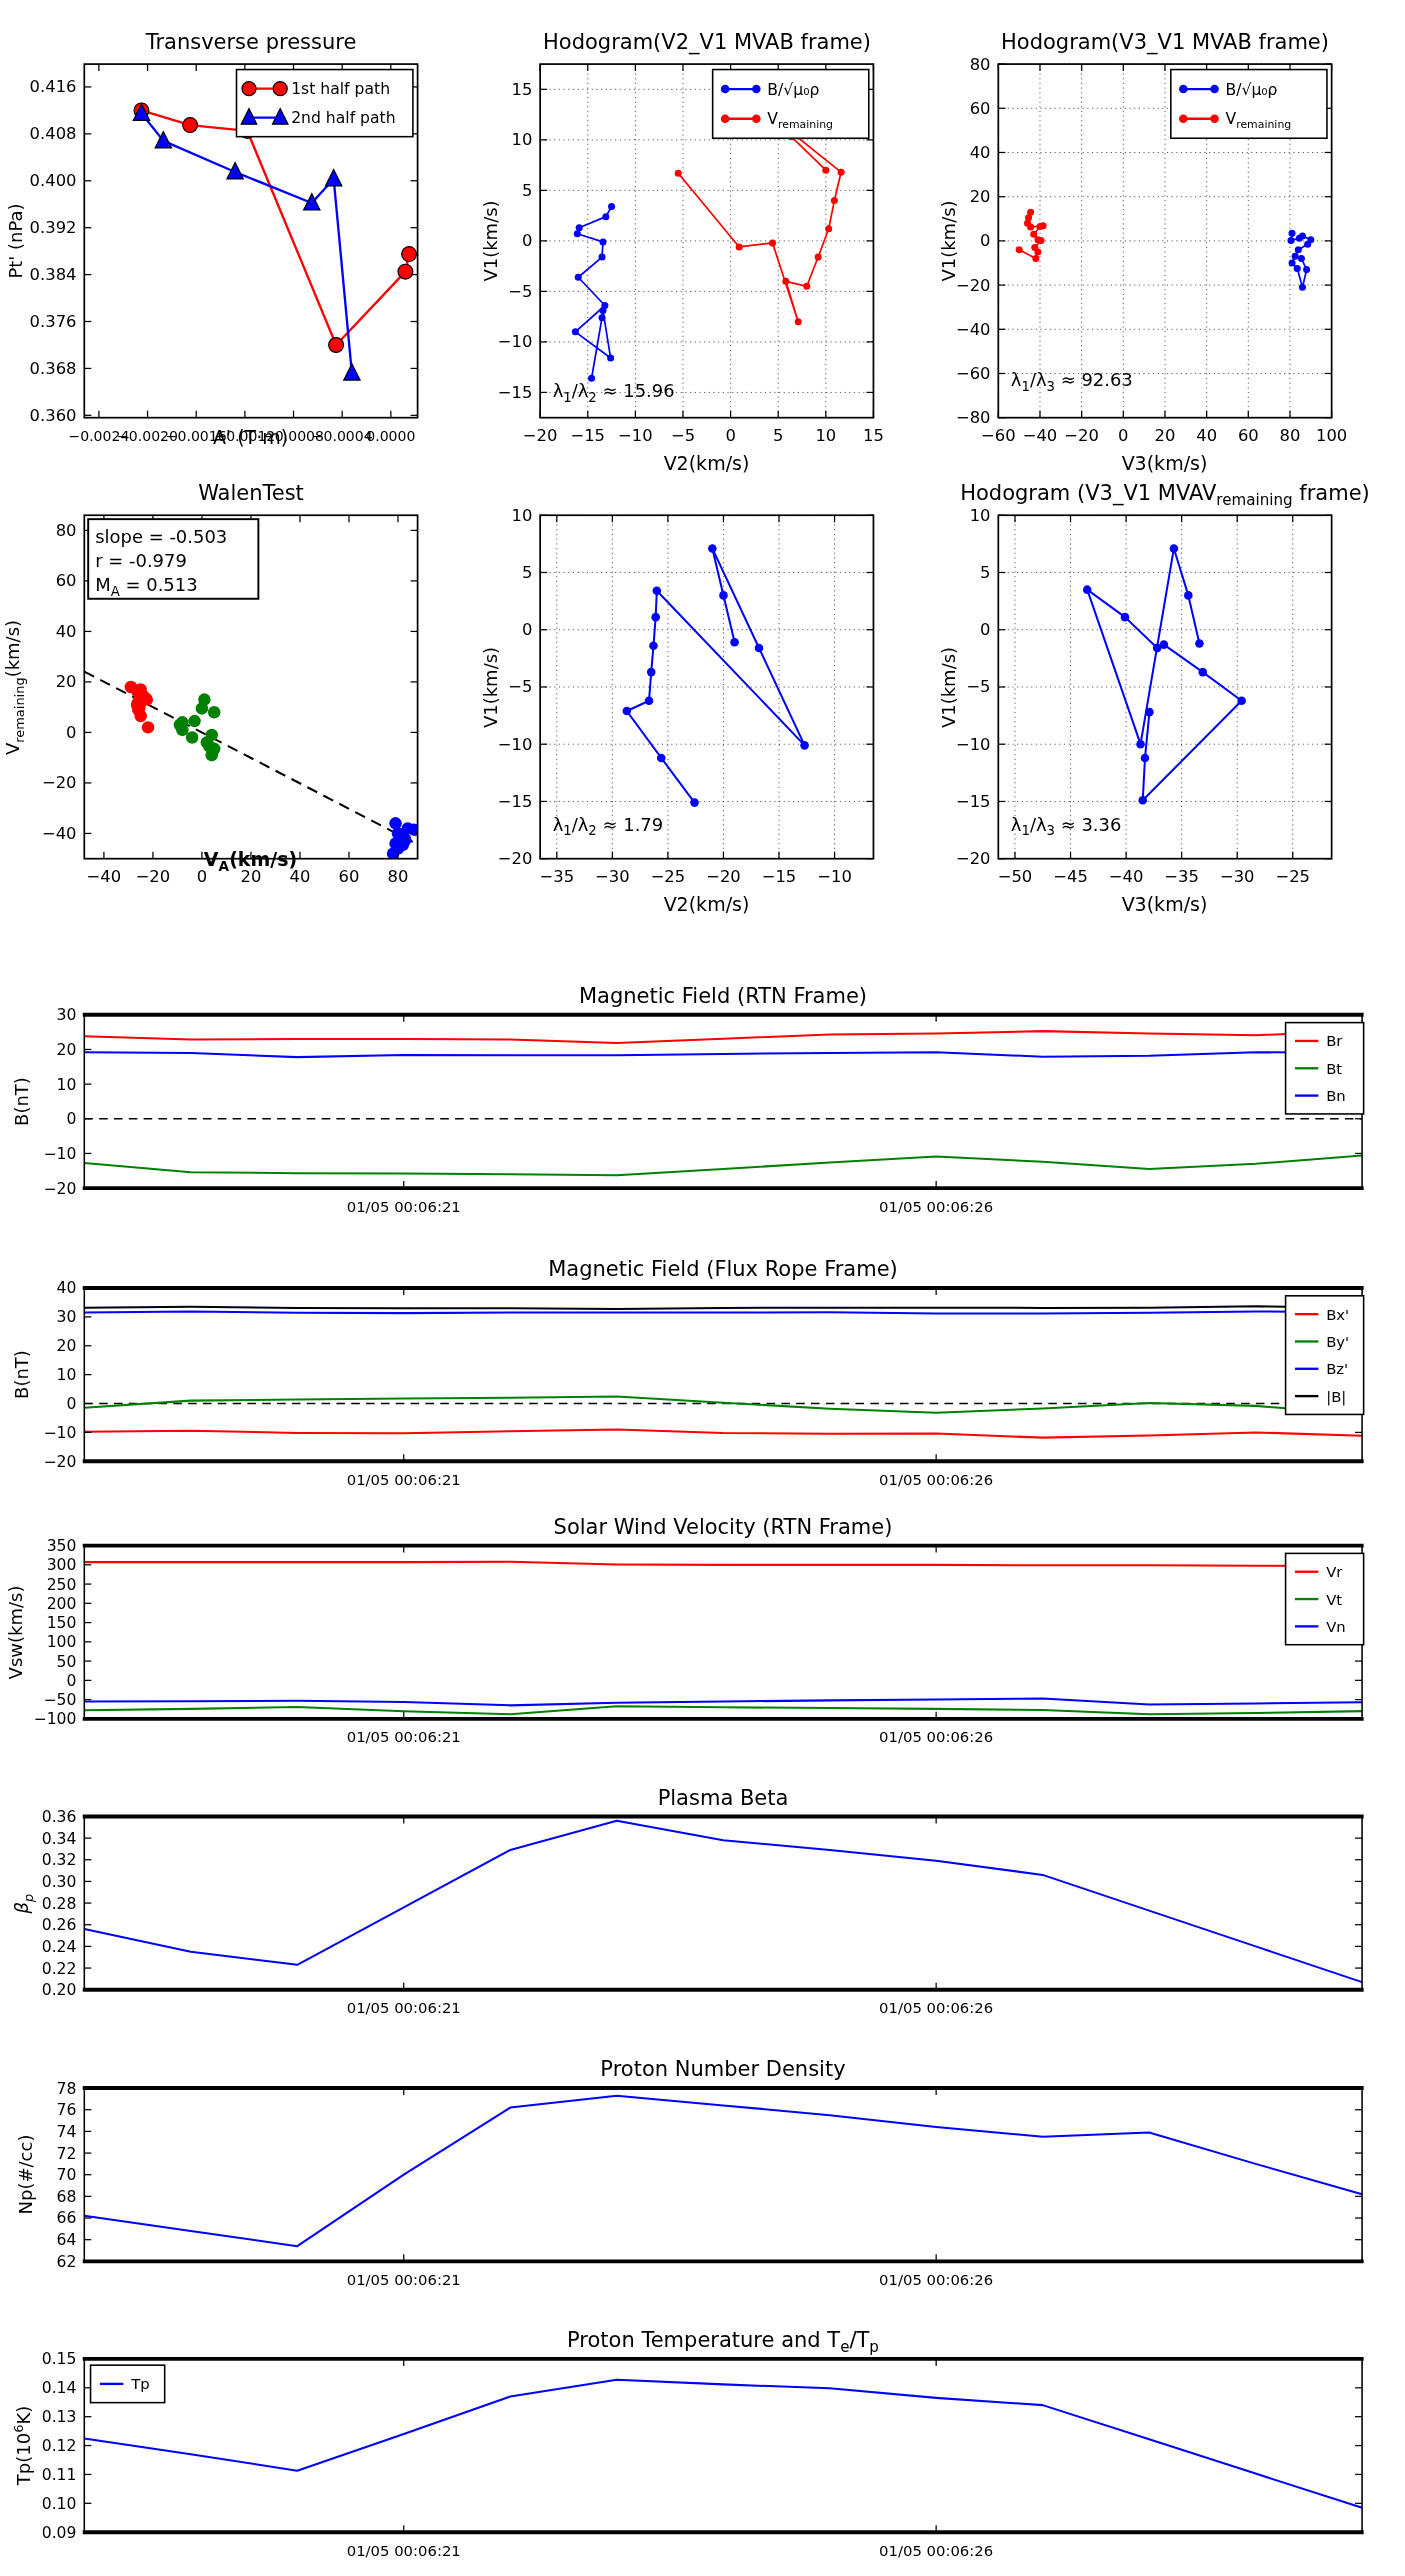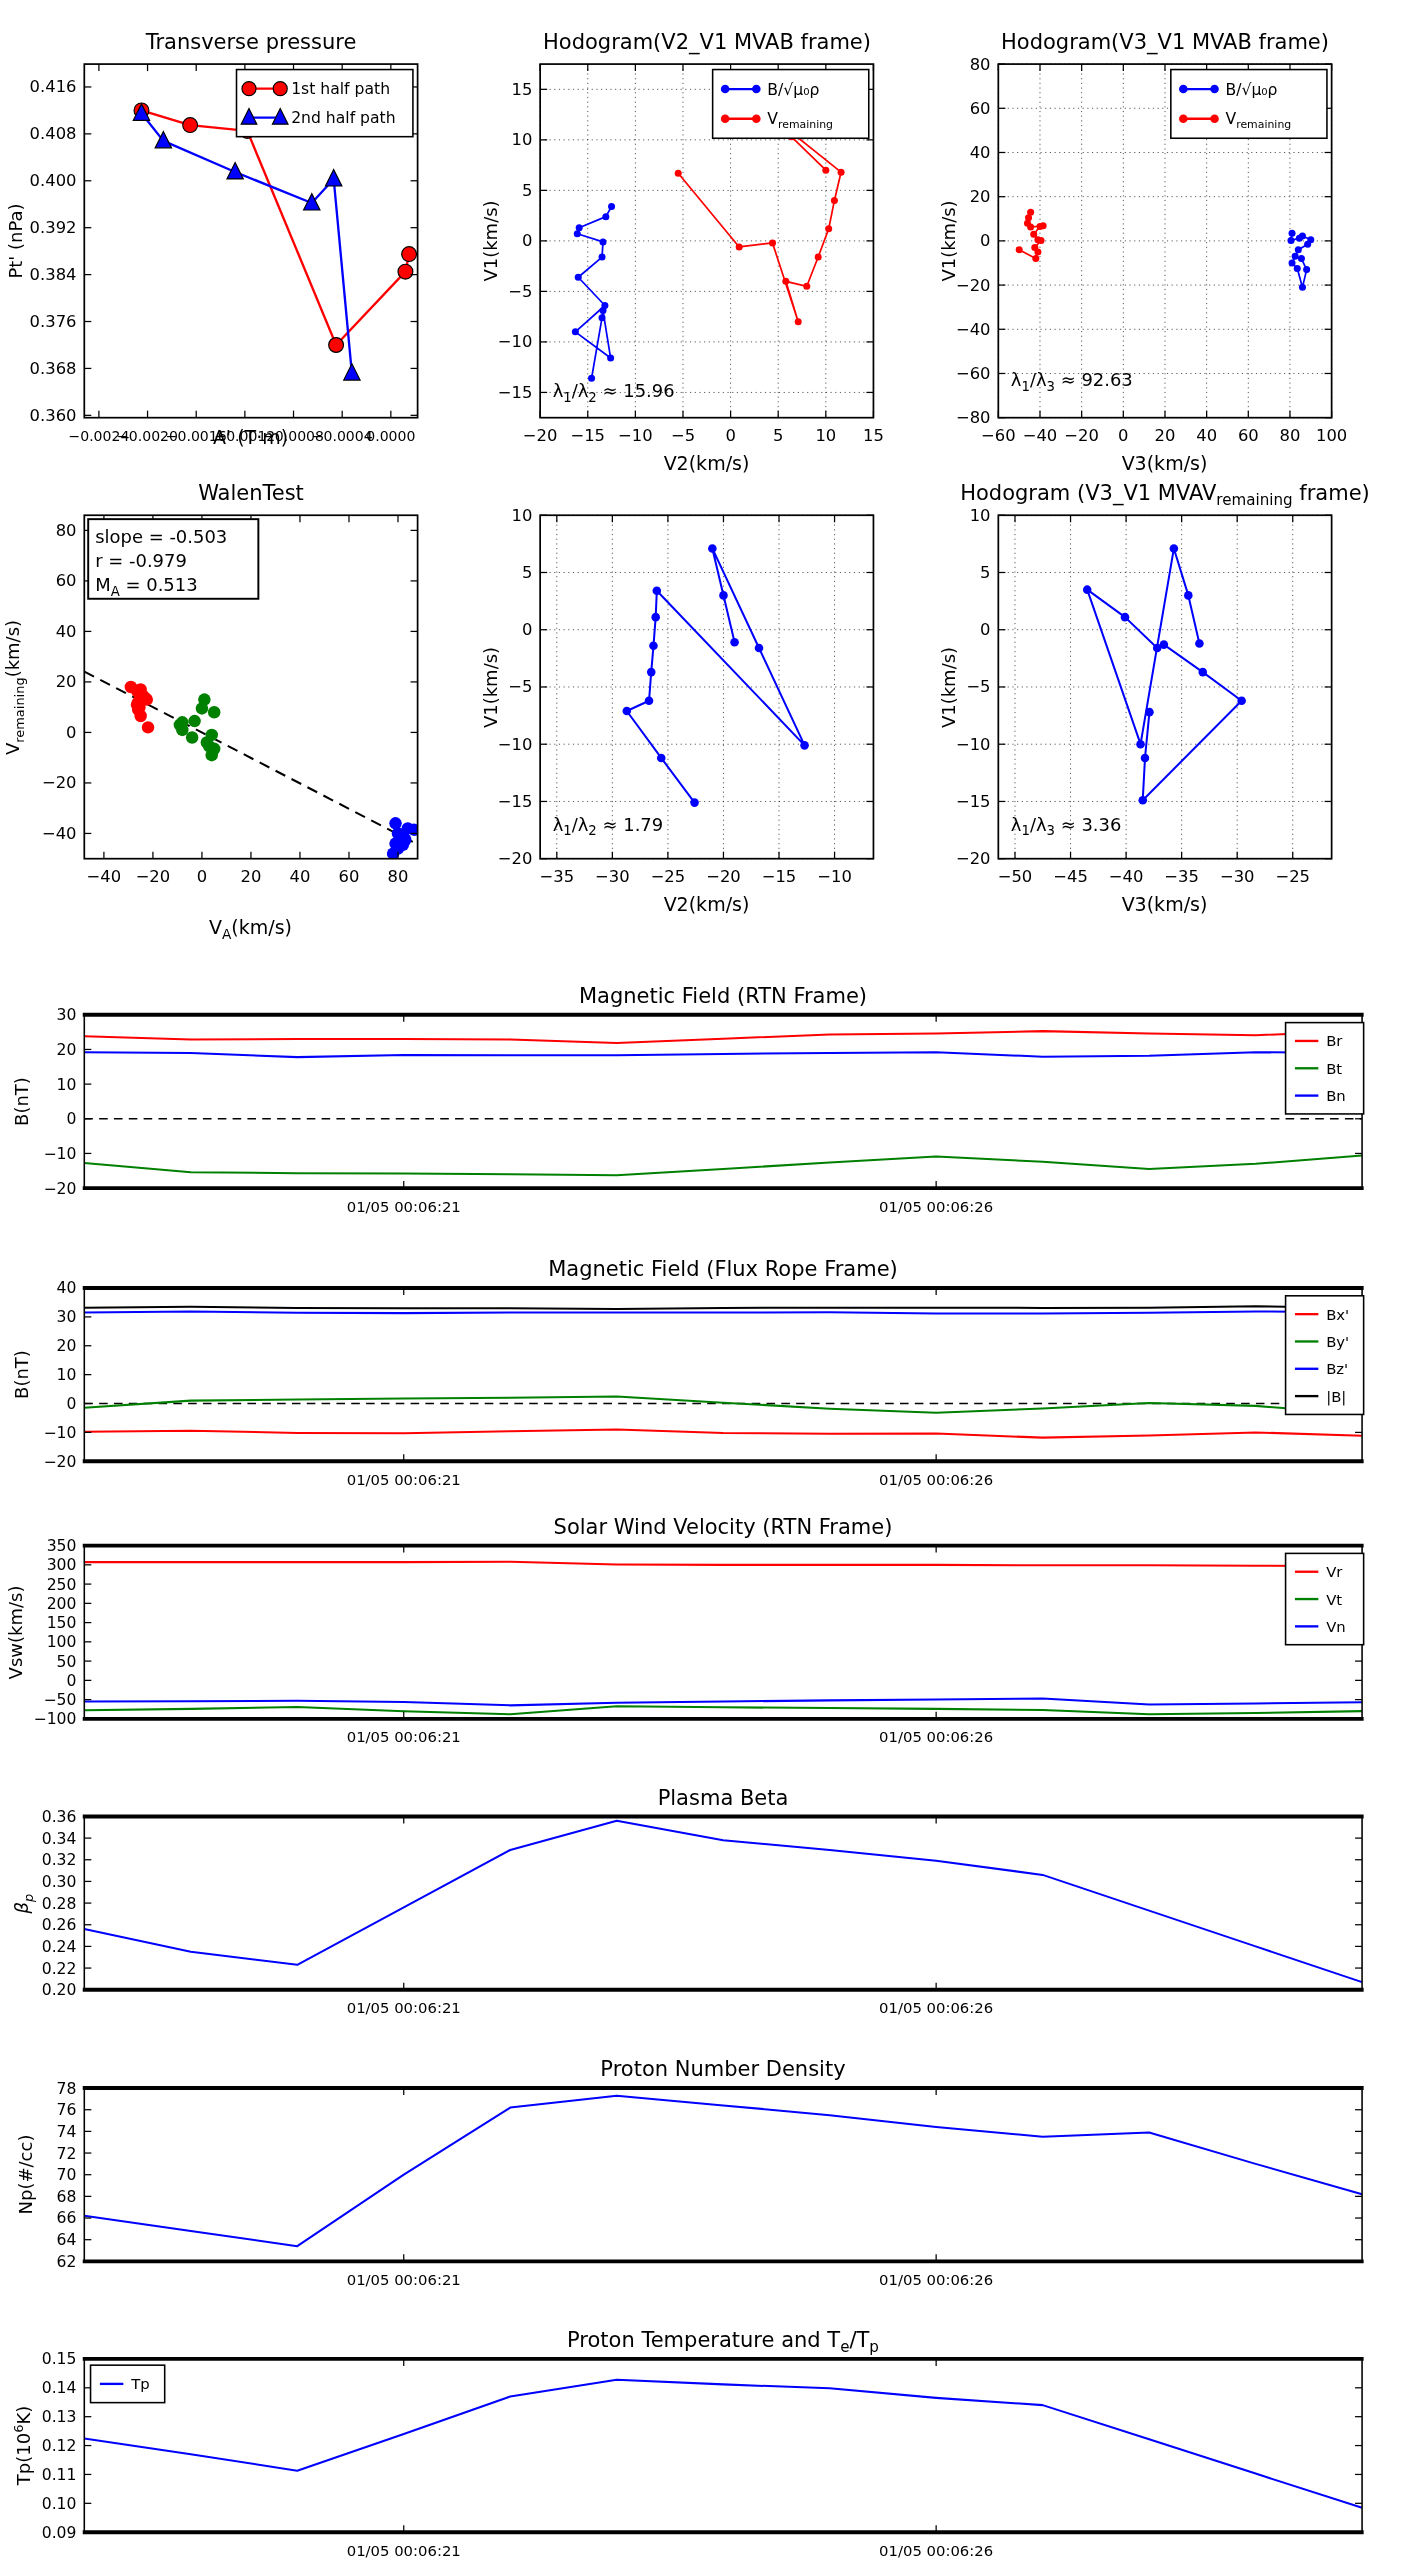--- a/index.html
+++ b/index.html
@@ -907,17 +907,17 @@
   <div class="ylab rich" style="left: 9.4px; top: 1188px; width: 173px;">B(nT)</div>
   <div class="ylab rich" style="left: 9.4px; top: 1461px; width: 173px;">B(nT)</div>
   <div class="ylab rich" style="left: 3.1px; top: 1719px; width: 173px;">Vsw(km/s)</div>
   <div class="ylab rich italic" style="left: 9.4px; top: 1990px; width: 173px;">β<sub>p</sub></div>
   <div class="ylab rich" style="left: 12.5px; top: 2261px; width: 173px;">Np(#/cc)</div>
   <div class="ylab rich" style="left: 6.2px; top: 2532px; width: 173px;">Tp(10<sup>6</sup>K)</div>
 
   <div class="xlab rich" style="left: 84px; width: 333px; top: 426px;">A' (T·m)</div>
   <div class="xlab rich" style="left: 540px; width: 333px; top: 452px;">V2(km/s)</div>
   <div class="xlab rich" style="left: 998px; width: 333px; top: 452px;">V3(km/s)</div>
-  <div class="xlab rich" style="left: 84px; width: 333px; top: 916px;">V<sub>A</sub>(km/s)</div>
+  <div class="xlab rich" style="left: 84px; width: 333px; top: 848px; font-weight: bold;">V<sub>A</sub>(km/s)</div>
   <div class="xlab rich" style="left: 540px; width: 333px; top: 893px;">V2(km/s)</div>
   <div class="xlab rich" style="left: 998px; width: 333px; top: 893px;">V3(km/s)</div>
 </div>
 
 
 </body></html>

